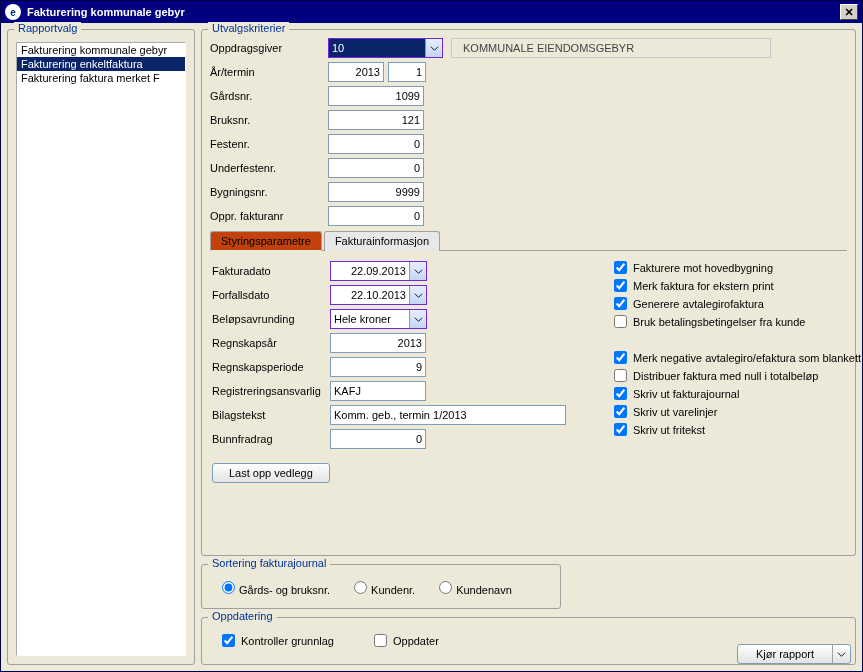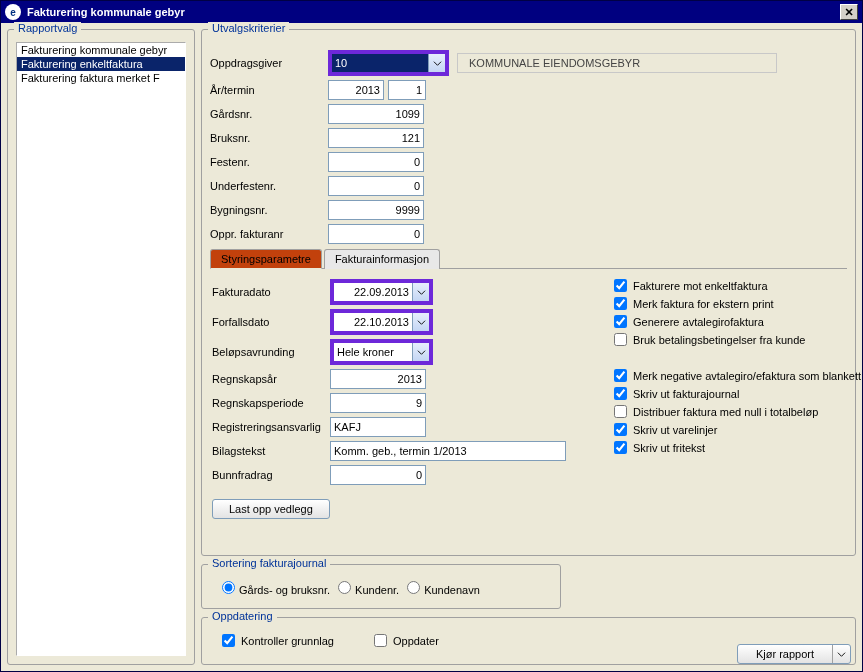--- a/index.html
+++ b/index.html
@@ -118,21 +118,21 @@
     padding: 1px 3px;
   }
   .in-sm { width: 56px; text-align: right; }
   .in-sm2 { width: 38px; text-align: right; }
   .in-md { width: 96px; text-align: right; }
   .in-date { width: 78px; text-align: right; }
   .in-combo { width: 96px; text-align: left; }
   .in-wide { width: 236px; }
   .combo {
     display: inline-flex;
-    border: 4px solid #6d28d9;
+    border: 1px solid #6d28d9;
   }
   .combo input { border: none; height: 18px;}
   .combo .dd {
     width: 17px; height: 18px;
     background: linear-gradient(#e6eefc,#c4d6f4);
     border-left: 1px solid #7f9db9;
     display:flex; align-items:center; justify-content:center;
     cursor: pointer;
   }
   .combo .dd svg{width:9px;height:9px}
@@ -185,24 +185,24 @@
   .btn-combo {
     display:inline-flex;align-items:stretch;
     border:1px solid #7f9db9;border-radius:3px;background:linear-gradient(#fff,#e3e3e3);
   }
   .btn-combo .main{padding:3px 18px;cursor:pointer}
   .btn-combo .drop{border-left:1px solid #a0a0a0;width:18px;display:flex;align-items:center;justify-content:center;cursor:pointer}
   .footer {
     position:absolute;
     bottom:8px; right:12px;
   }
-  .sort-row{display:flex;gap:8px;margin-top:4px;padding:4px 12px;align-items:flex-end;}
+  .sort-row{display:flex;gap:24px;margin-top:4px;padding:4px 12px;align-items:flex-end;}
   .upd-row{display:flex;gap:40px;margin-top:4px;padding:4px 12px;}
   .mid-fieldset{flex:1;position:relative;}
-  .criteria-inner{margin-top:12px}
+  .criteria-inner{margin-top:0}
   .sub-fieldset{border:1px solid #a0a0a0;border-radius:3px;position:relative;padding:8px;margin-top:2px}
   .sub-fieldset .legend{position:absolute;top:-8px;left:6px;background:#ece9d8;padding:0 4px;color:#003399}
 </style>
 </head>
 <body>
 
 <div class="window">
   <div class="titlebar">
     <div class="icon">e</div>
     <div class="title">Fakturering kommunale gebyr</div>
@@ -335,46 +335,46 @@
             </div>
             <div style="height:10px"></div>
             <button class="btn">
               <span>Last opp vedlegg</span>
             </button>
           </div>
 
           <div class="col">
             <div class="checkbox-row">
                 <input type="checkbox" checked="" style="">
-                <span>Fakturere mot enkeltfaktura</span>
+                <span>Fakturere mot hovedbygning</span>
               </div>
             <div class="checkbox-row">
                 <input type="checkbox" checked="" style="">
                 <span>Merk faktura for ekstern print</span>
               </div>
             <div class="checkbox-row">
                 <input type="checkbox" checked="" style="">
                 <span>Generere avtalegirofaktura</span>
               </div>
             <div class="checkbox-row">
                 <input type="checkbox" style="">
                 <span>Bruk betalingsbetingelser fra kunde</span>
               </div>
             <div style="height:18px"></div>
             <div class="checkbox-row">
                 <input type="checkbox" checked="" style="">
                 <span>Merk negative avtalegiro/efaktura som blankett</span>
               </div>
             <div class="checkbox-row">
-                <input type="checkbox" checked="" style="">
-                <span>Skriv ut fakturajournal</span>
-              </div>
-            <div class="checkbox-row">
                 <input type="checkbox" style="">
                 <span>Distribuer faktura med null i totalbeløp</span>
+              </div>
+            <div class="checkbox-row">
+                <input type="checkbox" checked="" style="">
+                <span>Skriv ut fakturajournal</span>
               </div>
             <div class="checkbox-row">
                 <input type="checkbox" checked="" style="">
                 <span>Skriv ut varelinjer</span>
               </div>
             <div class="checkbox-row">
                 <input type="checkbox" checked="" style="">
                 <span>Skriv ut fritekst</span>
               </div>
           </div>

